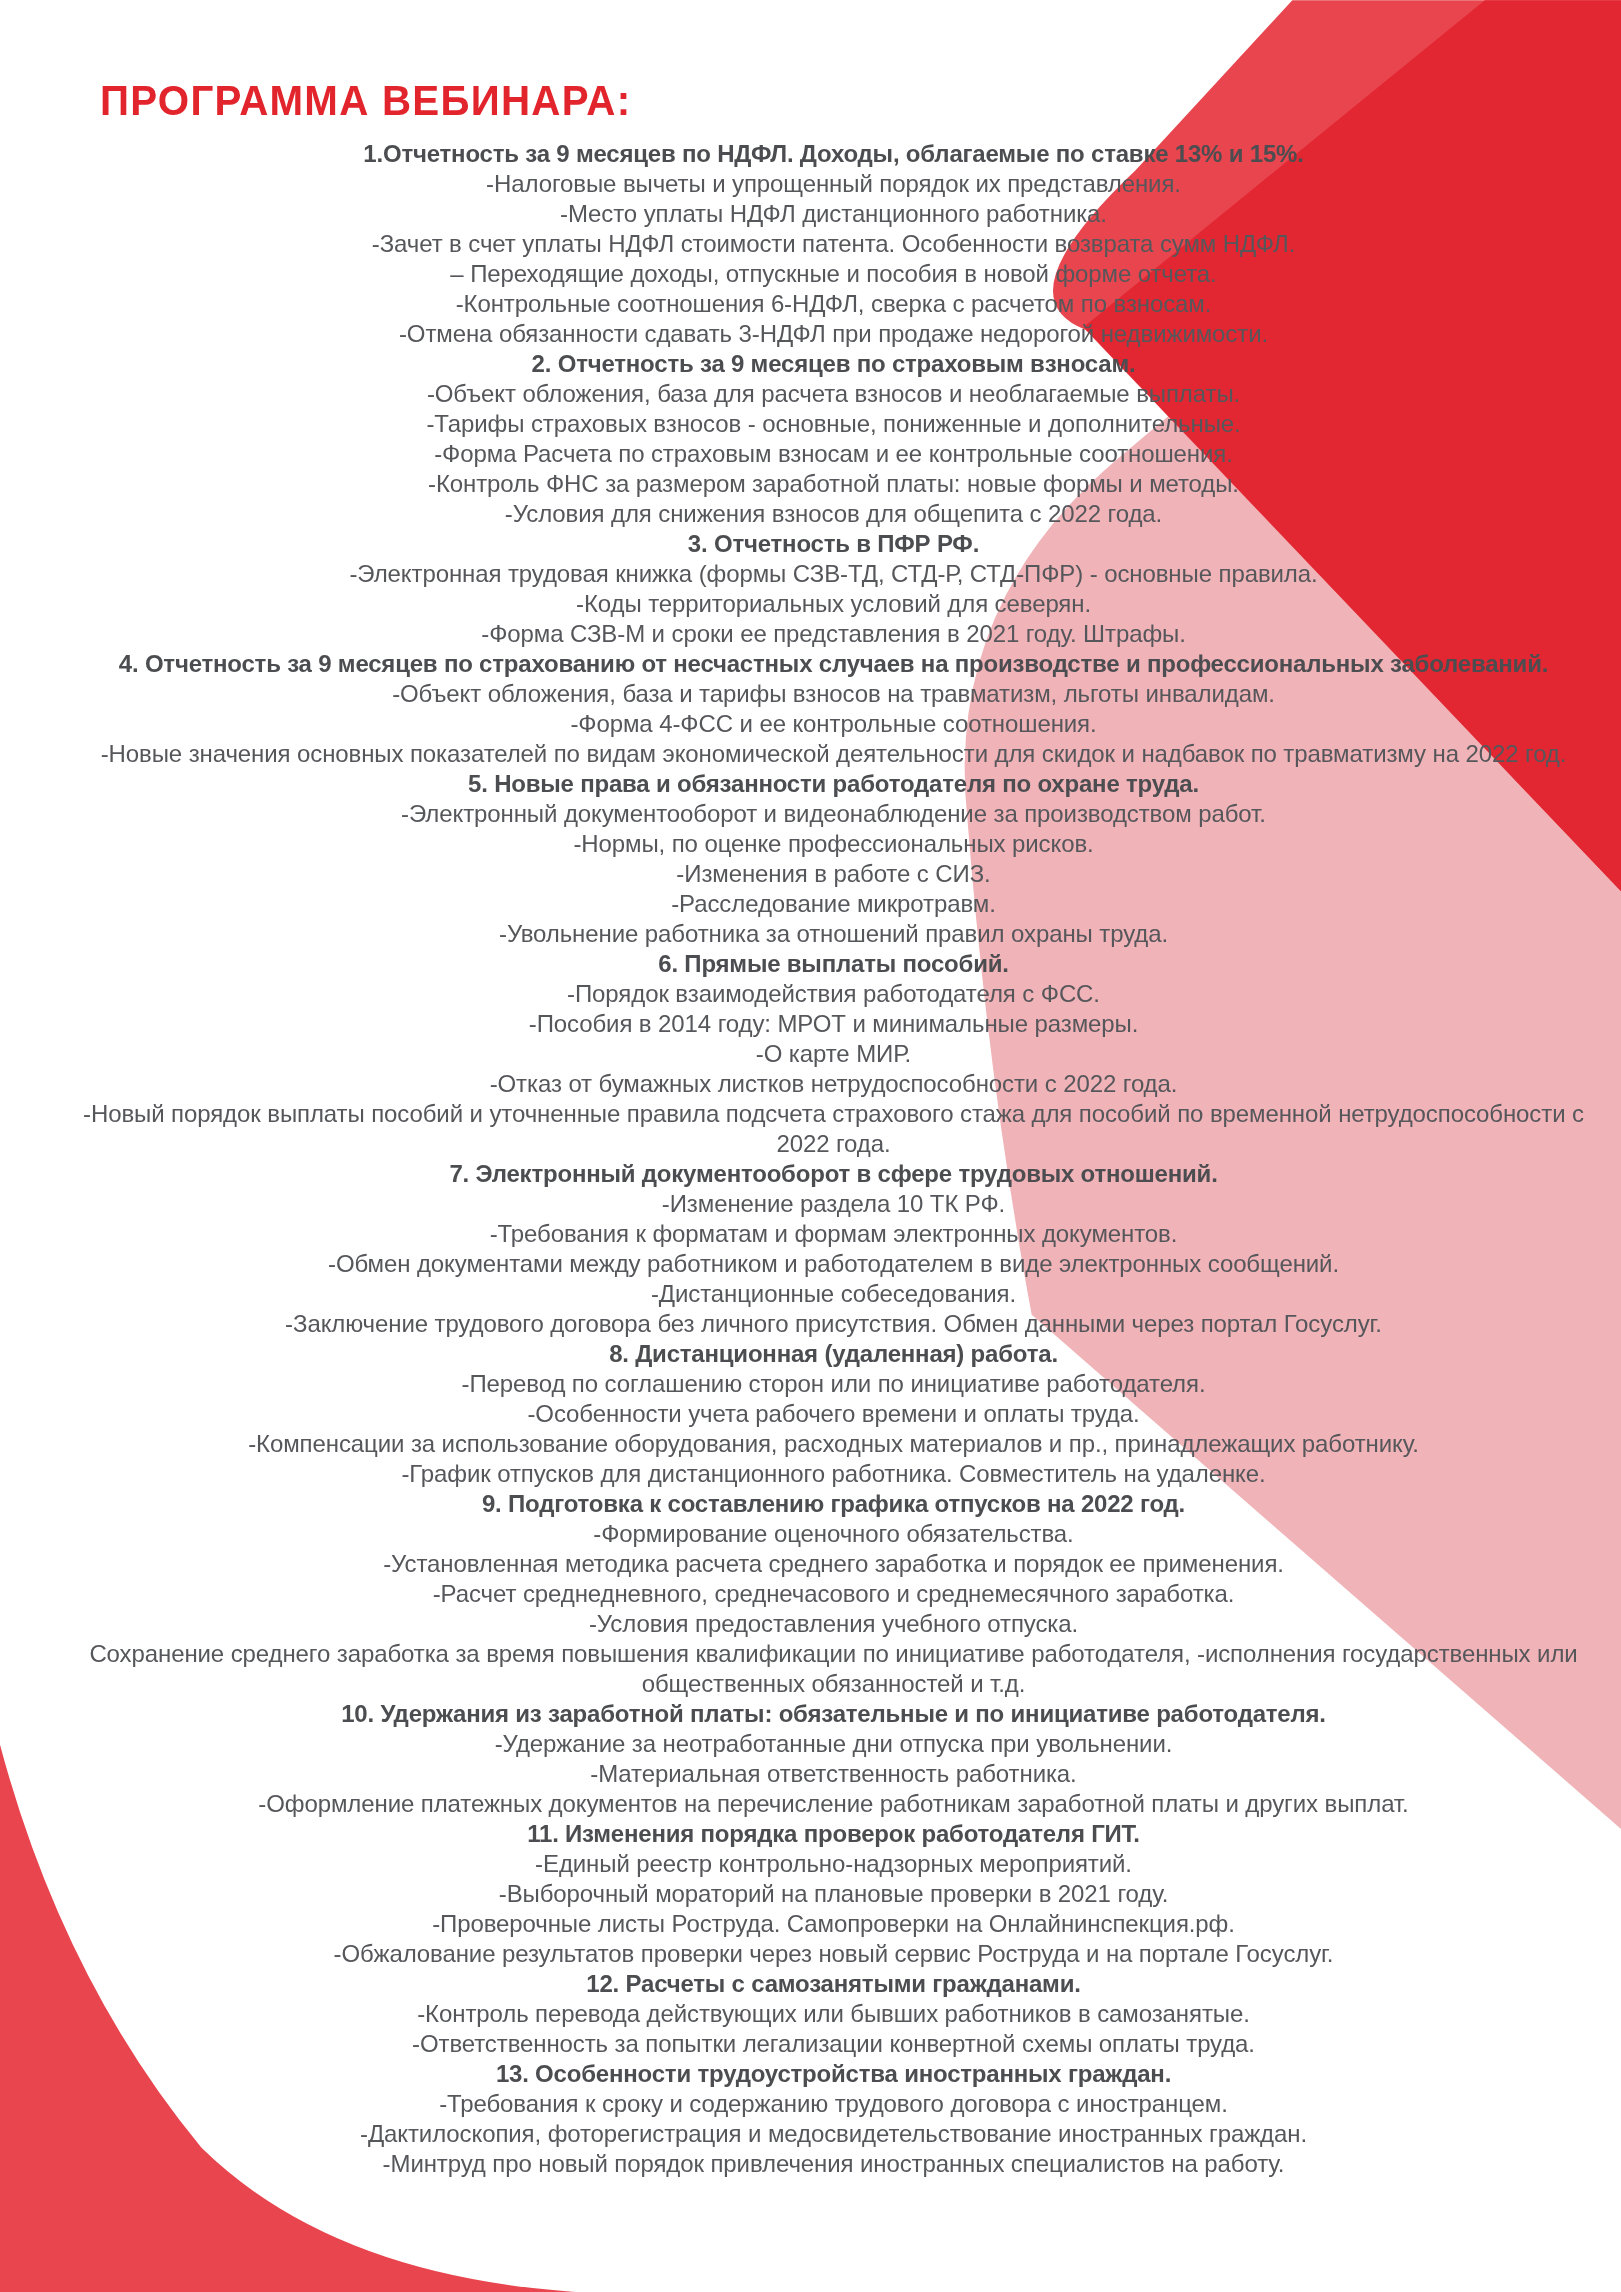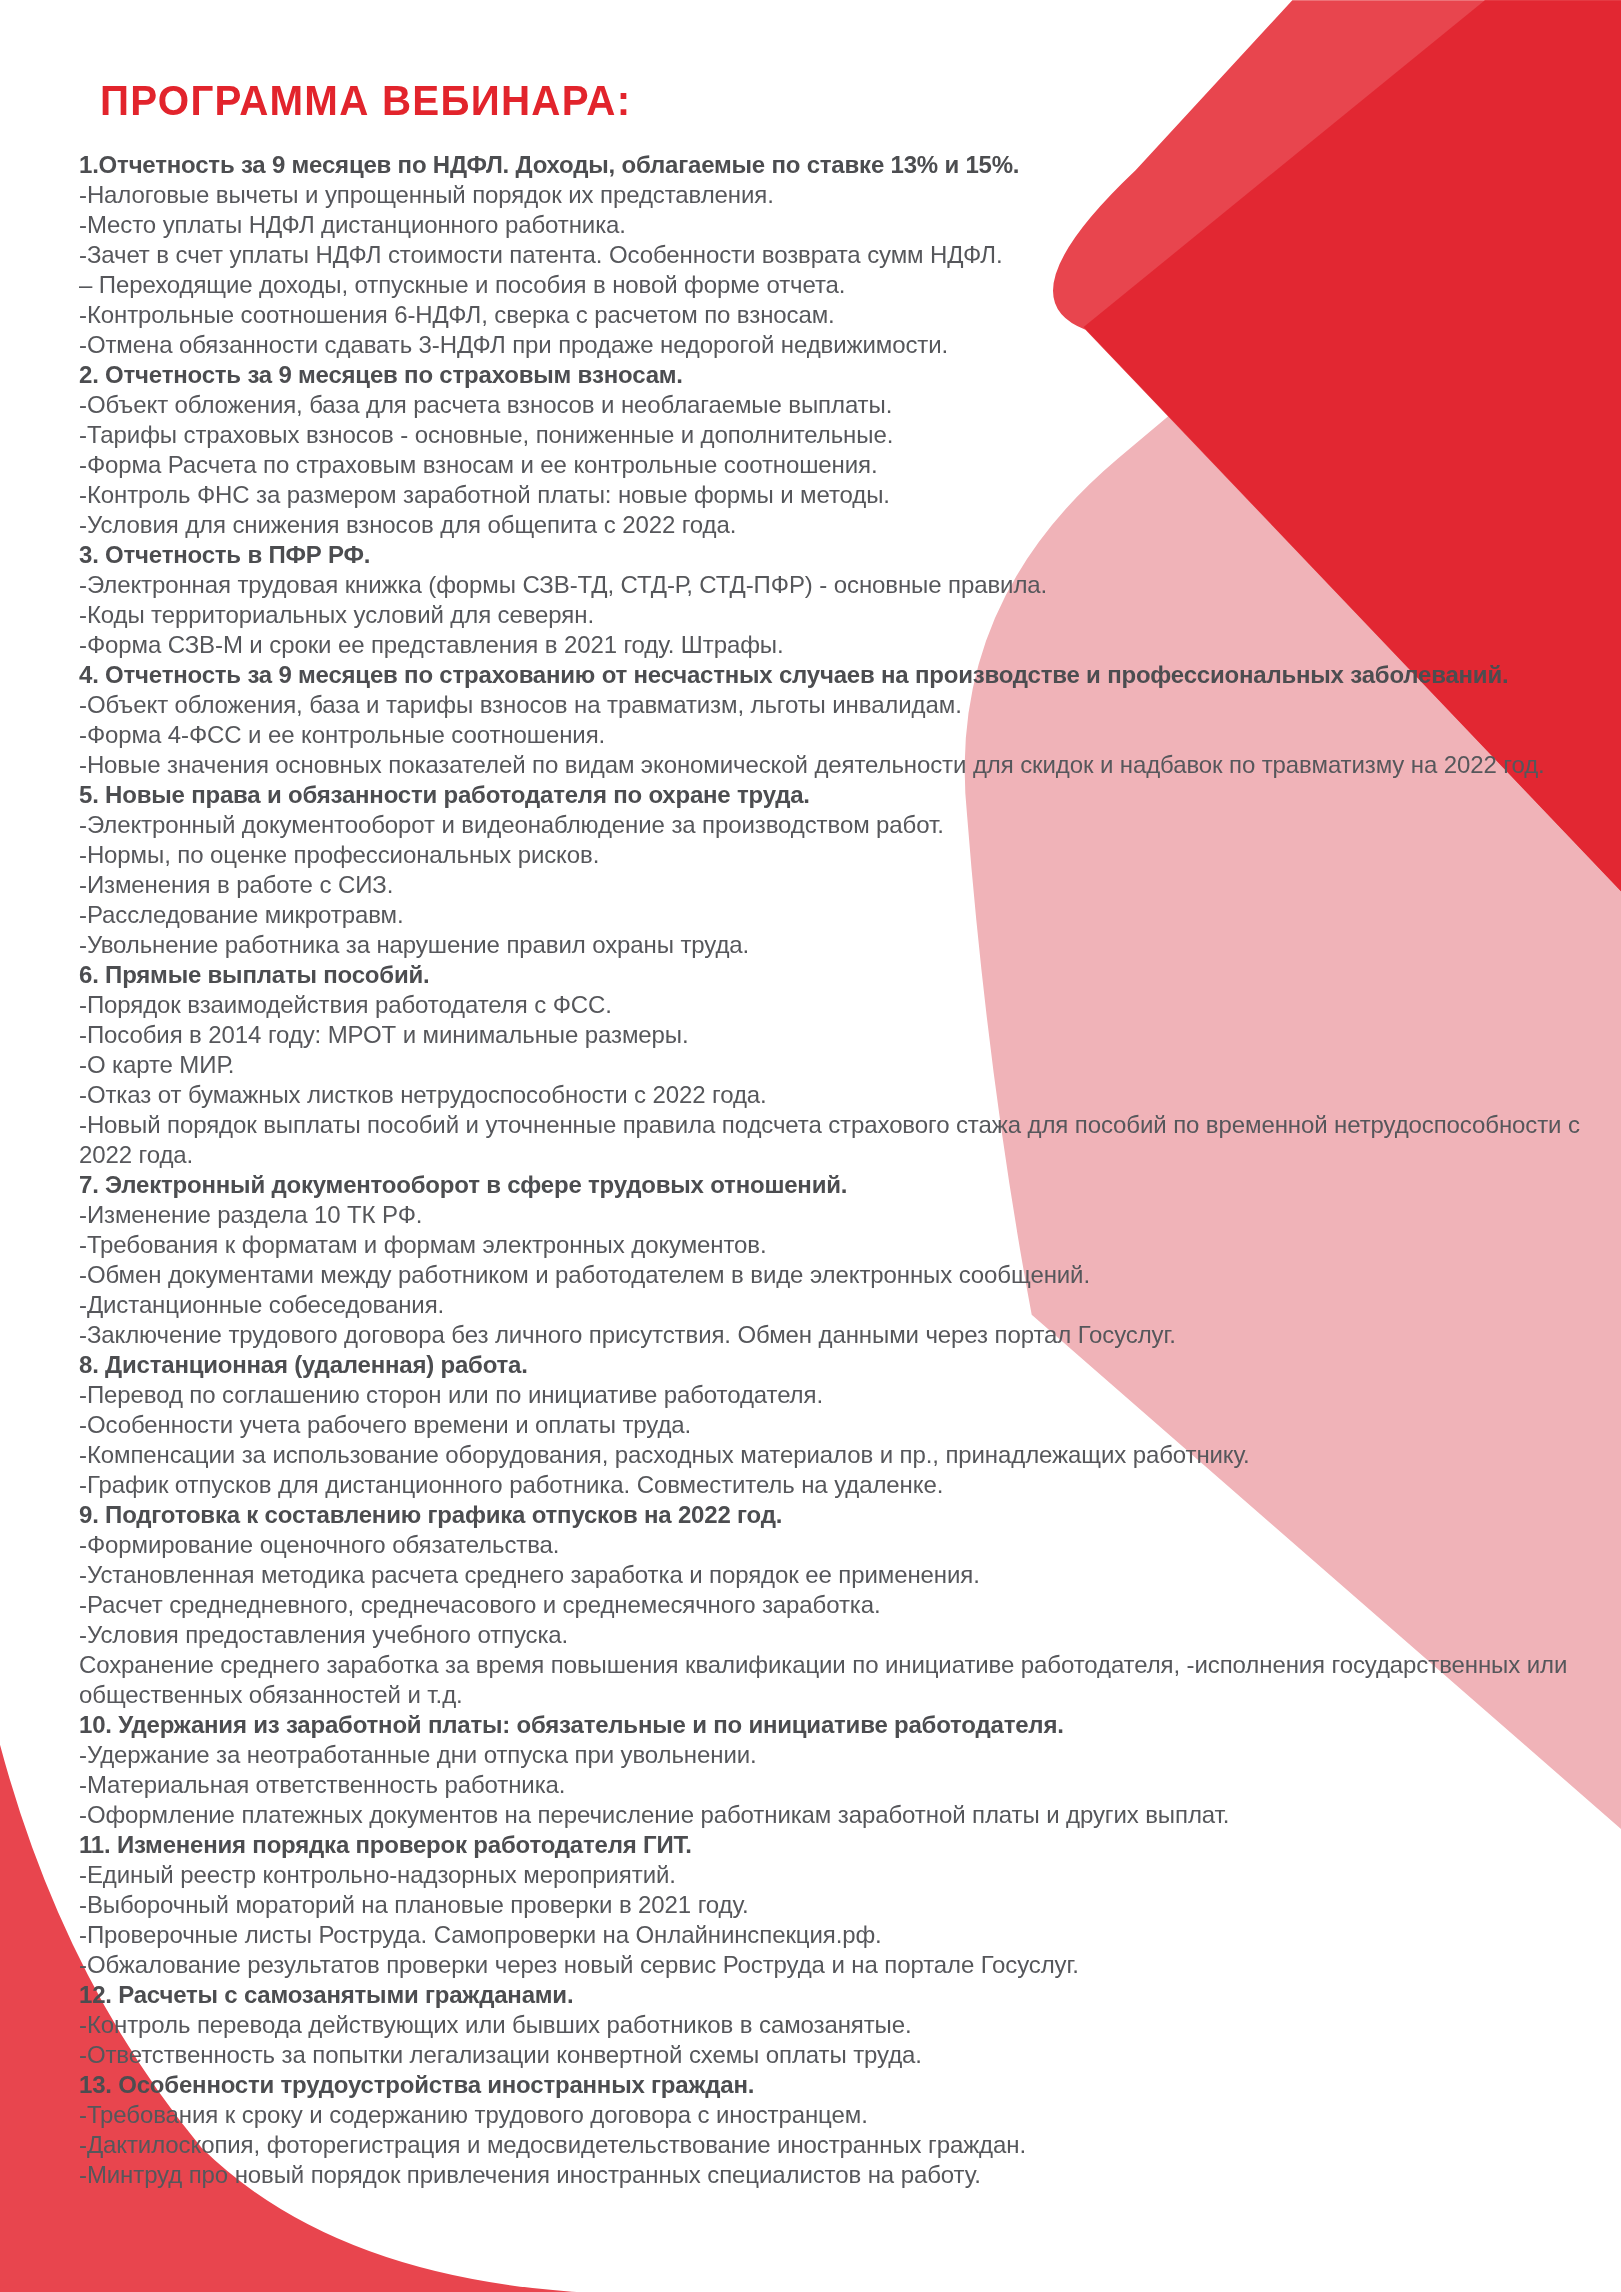--- a/index.html
+++ b/index.html
@@ -32,26 +32,27 @@
     font-weight: 800;
     letter-spacing: 1.3px;
     color: #e2242c;
     transform: scaleX(0.96);
     transform-origin: left top;
     white-space: nowrap;
   }
   #program-list {
     position: absolute;
     left: 79px;
-    top: 150px;
+    top: 139px;
     width: 1509px;
     z-index: 2;
     color: #56575b;
     font-size: 24px;
     line-height: 30px;
+    text-align: center;
   }
   .sec-title {
     font-weight: 700;
     color: #4c4d50;
     letter-spacing: -0.2px;
   }
   .item {
     letter-spacing: -0.1px;
   }
 </style>
@@ -91,21 +92,21 @@
     <div class="item">-Форма СЗВ-М и сроки ее представления в 2021 году. Штрафы.</div>
     <div class="sec-title">4. Отчетность за 9 месяцев по страхованию от несчастных случаев на производстве и профессиональных заболеваний.</div>
     <div class="item">-Объект обложения, база и тарифы взносов на травматизм, льготы инвалидам.</div>
     <div class="item">-Форма 4-ФСС и ее контрольные соотношения.</div>
     <div class="item">-Новые значения основных показателей по видам экономической деятельности для скидок и надбавок по травматизму на 2022 год.</div>
     <div class="sec-title">5. Новые права и обязанности работодателя по охране труда.</div>
     <div class="item">-Электронный документооборот и видеонаблюдение за производством работ.</div>
     <div class="item">-Нормы, по оценке профессиональных рисков.</div>
     <div class="item">-Изменения в работе с СИЗ.</div>
     <div class="item">-Расследование микротравм.</div>
-    <div class="item">-Увольнение работника за нарушение правил охраны труда.</div>
+    <div class="item">-Увольнение работника за отношений правил охраны труда.</div>
     <div class="sec-title">6. Прямые выплаты пособий.</div>
     <div class="item">-Порядок взаимодействия работодателя с ФСС.</div>
     <div class="item">-Пособия в 2014 году: МРОТ и минимальные размеры.</div>
     <div class="item">-О карте МИР.</div>
     <div class="item">-Отказ от бумажных листков нетрудоспособности с 2022 года.</div>
     <div class="item">-Новый порядок выплаты пособий и уточненные правила подсчета страхового стажа для пособий по временной нетрудоспособности с 2022 года.</div>
     <div class="sec-title">7. Электронный документооборот в сфере трудовых отношений.</div>
     <div class="item">-Изменение раздела 10 ТК РФ.</div>
     <div class="item">-Требования к форматам и формам электронных документов.</div>
     <div class="item">-Обмен документами между работником и работодателем в виде электронных сообщений.</div>

